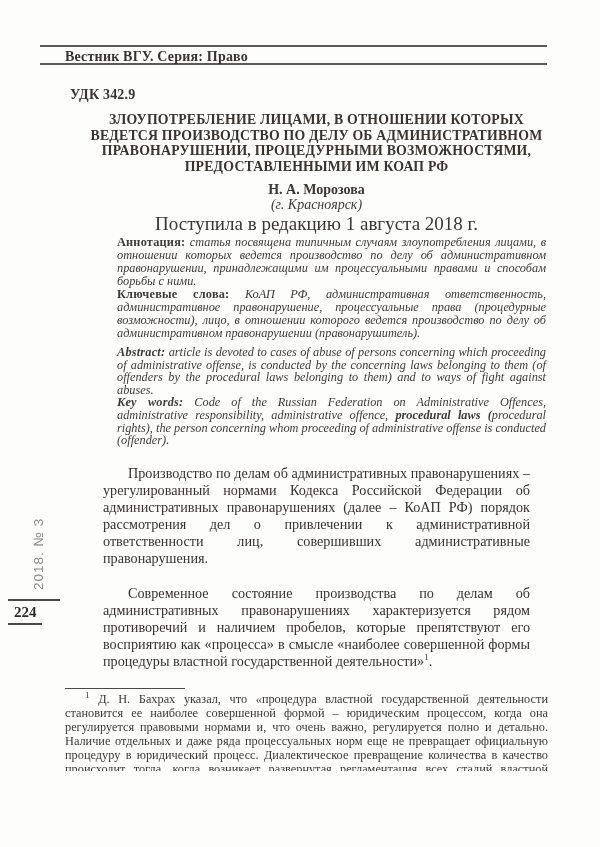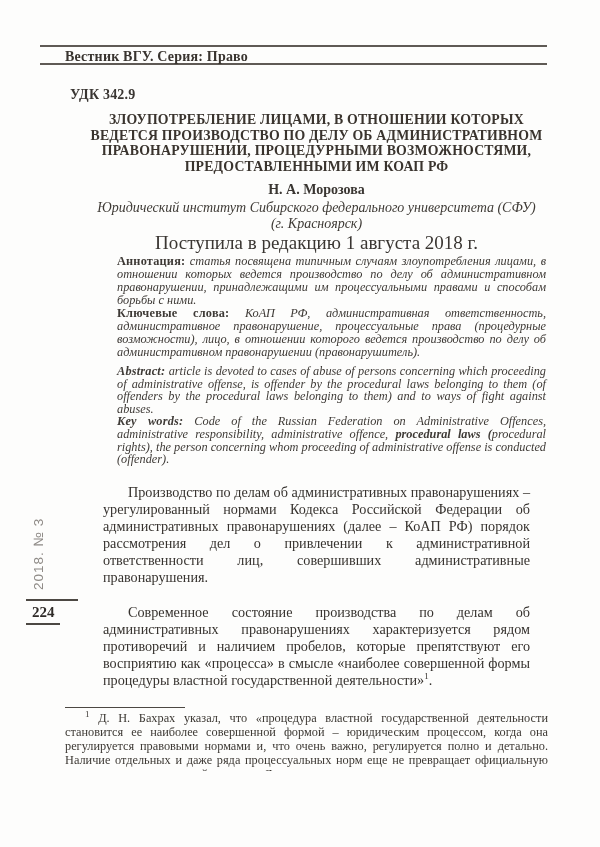--- a/index.html
+++ b/index.html
@@ -22,21 +22,21 @@
     letter-spacing:.2px;
   }
 
   
   .margin-issue{
     position:absolute;left:31px;top:590px;
     transform:rotate(-90deg);transform-origin:0 0;
     font-family:"Liberation Sans","DejaVu Sans",sans-serif;
     font-size:13.5px;color:#8f8b87;letter-spacing:1px;white-space:nowrap;
   }
-  .margin-pagenum{position:absolute;left:26px;top:599px;width:54px;font-family:Liberation Serif, serif;}
+  .margin-pagenum{position:absolute;left:8px;top:599px;width:54px;font-family:Liberation Serif, serif;}
   .pagenum-rule-top{border-top:2px solid #4c4843;width:52px;margin-bottom:2px;}
   .pagenum{font-weight:bold;font-size:15px;color:#2f2b28;padding-left:6px;line-height:18px;}
   .pagenum-rule-bottom{border-top:2px solid #4c4843;width:34px;margin-top:2px;}
 
   
   .content{position:absolute;left:85px;top:87px;width:463px;}
 
   .udc{font-weight:bold;font-size:14px;margin-left:-15px;line-height:16px;letter-spacing:.2px;}
 
   .title{
@@ -93,31 +93,30 @@
     <div class="pagenum-rule-bottom"></div>
   </div>
 
   <div class="content">
 
     <div class="udc">УДК 342.9</div>
 
     <h1 class="title">ЗЛОУПОТРЕБЛЕНИЕ ЛИЦАМИ, В ОТНОШЕНИИ КОТОРЫХ ВЕДЕТСЯ ПРОИЗВОДСТВО ПО ДЕЛУ ОБ АДМИНИСТРАТИВНОМ ПРАВОНАРУШЕНИИ, ПРОЦЕДУРНЫМИ ВОЗМОЖНОСТЯМИ, ПРЕДОСТАВЛЕННЫМИ ИМ КОАП РФ</h1>
 
     <div class="author">Н. А. Морозова</div>
-    <div class="affil affil-first">Юридический институт Сибирского федерального университета (СФУ)</div>
     <div class="affil">(г. Красноярск)</div>
     <div class="received">Поступила в редакцию 1 августа 2018 г.</div>
 
     <div class="abstract-block abstract-ru">
       <p><b>Аннотация:</b><span> статья посвящена типичным случаям злоупотребления лицами, в отношении которых ведется производство по делу об административном правонарушении, принадлежащими им процессуальными правами и способам борьбы с ними.</span></p>
       <p><b>Ключевые слова:</b><span> КоАП РФ, административная ответственность, административное правонарушение, процессуальные права (процедурные возможности), лицо, в отношении которого ведется производство по делу об административном правонарушении  (правонарушитель).</span></p>
     </div>
 
     <div class="abstract-block abstract-en">
-      <p><b>Abstract:</b><span> article is devoted to cases of abuse of persons concerning which proceeding of administrative offense, is offender by the procedural laws belonging to them (of offenders by the procedural laws belonging to them) and to ways of fight against abuses.</span></p>
+      <p><b>Abstract:</b><span> article is devoted to cases of abuse of persons concerning which proceeding of administrative offense, is conducted by the concerning laws belonging to them (of offenders by the procedural laws belonging to them) and to ways of fight against abuses.</span></p>
       <p><b class="kw-label">Key words:</b><span> Code of the Russian Federation on Administrative Offences, administrative responsibility, administrative offence, </span><span class="bi">procedural laws (</span><span>procedural rights), the person concerning whom proceeding of administrative offense is conducted (offender).</span></p>
     </div>
 
     <div class="body-text">
       <p>Производство по делам об административных правонарушениях – урегулированный нормами Кодекса Российской Федерации об административных правонарушениях (далее – КоАП РФ) порядок рассмотрения дел о привлечении к административной ответственности лиц, совершивших административные правонарушения.</p>
       <p><span>Современное состояние производства по делам об административных правонарушениях характеризуется рядом противоречий и наличием пробелов, которые препятствуют его восприятию как «процесса» в смысле «наиболее совершенной формы процедуры властной государственной деятельности»</span><sup>1</sup><span>.</span></p>
     </div>
 
     <div class="footnote-sep"></div>
 

